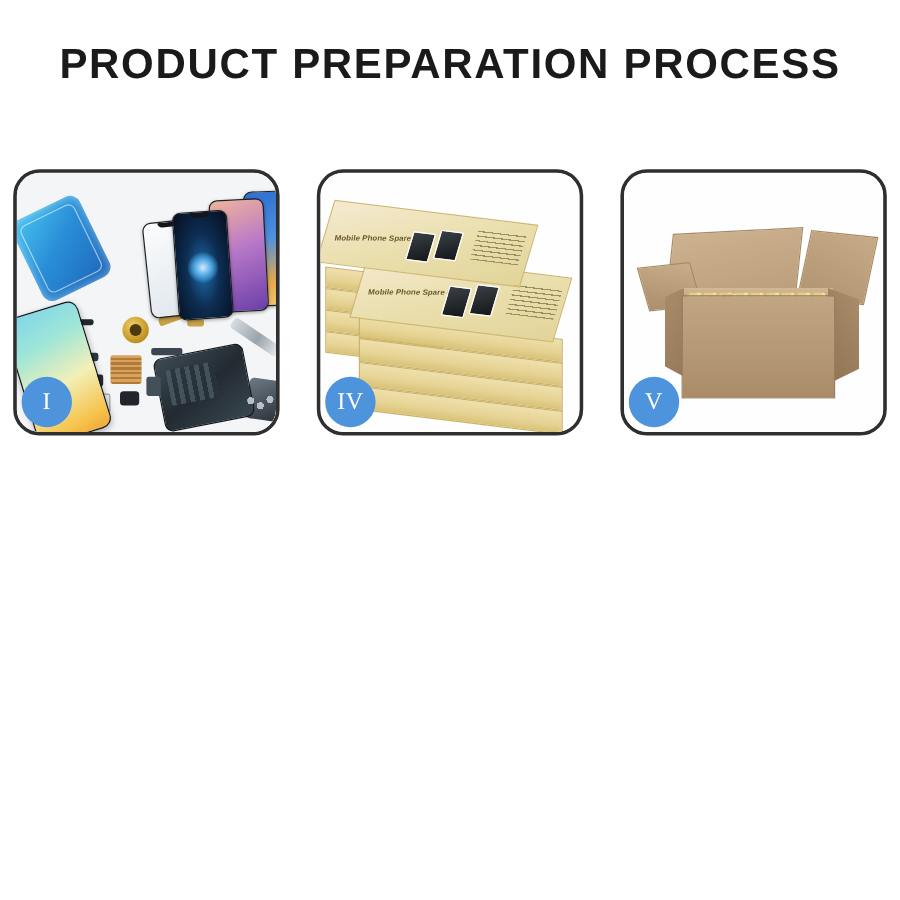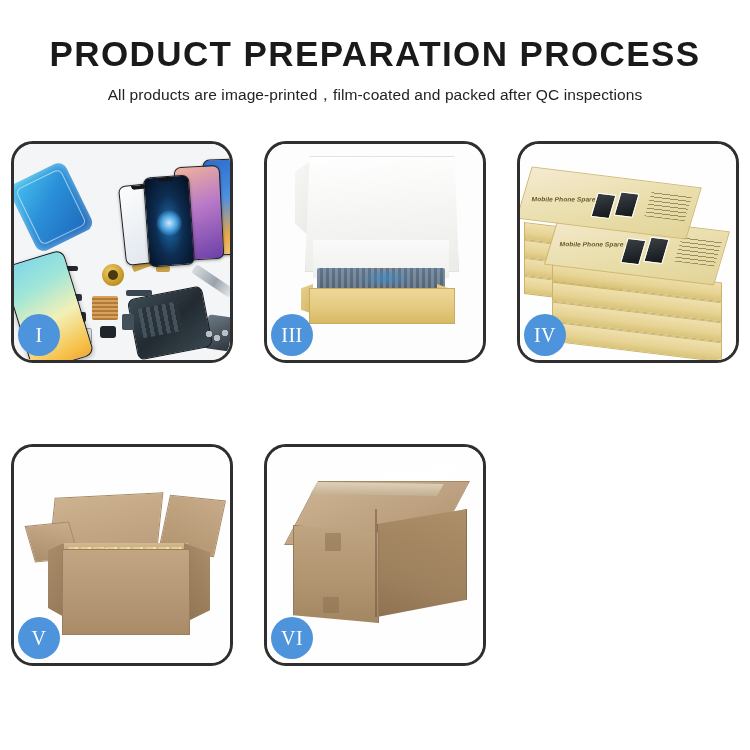--- a/index.html
+++ b/index.html
@@ -413,21 +413,20 @@
     transform:rotate(-10deg);
   }
 </style>
 </head>
 <body>
 
 <div class="page">
 
   <div class="header">
     <h1 class="title">PRODUCT PREPARATION PROCESS</h1>
-    <p class="subtitle">All products are image-printed，film-coated and packed after QC inspections</p>
   </div>
 
   <div class="grid">
 
     <div class="panel">
       <div class="stage">
         <div class="p1-bg"></div>
 
         <div class="adh">
           <div class="adh-in"></div>
@@ -462,35 +461,20 @@
         <div class="flex f5"></div>
         <div class="flex f6"></div>
         <div class="flex f7"></div>
         <div class="flex f8"></div>
         <div class="flex f9"></div>
       </div>
       <div class="badge">I</div>
     </div>
 
 
-    <div class="panel">
-      <div class="stage">
-        <div class="p3-bg"></div>
-        <div class="m-lid-flapL"></div>
-        <div class="m-lid-flapR"></div>
-        <div class="m-lid"></div>
-        <div class="m-inner"></div>
-        <div class="m-content"></div>
-        <div class="m-content-blue"></div>
-        <div class="m-base-l"></div>
-        <div class="m-base-r"></div>
-        <div class="m-base"></div>
-      </div>
-      <div class="badge">III</div>
-    </div>
 
     <div class="panel">
       <div class="stage">
         <div class="p4-bg"></div>
         <div class="stack">
 
           <div class="sbox" style="left:0px;   top:60px;  width:96px;  height:16px; transform:skewY(7deg);"></div>
           <div class="sbox" style="left:0px;   top:78px;  width:96px;  height:16px; transform:skewY(7deg);"></div>
           <div class="sbox" style="left:0px;   top:96px;  width:96px;  height:16px; transform:skewY(7deg);"></div>
           <div class="sbox" style="left:0px;   top:114px; width:96px;  height:16px; transform:skewY(7deg);"></div>
@@ -528,29 +512,15 @@
         <div class="c-openrim"></div>
         <div class="c-fill"></div>
         <div class="c-fill2"></div>
         <div class="c-left"></div>
         <div class="c-right"></div>
         <div class="c-body"></div>
       </div>
       <div class="badge">V</div>
     </div>
 
-    <div class="panel">
-      <div class="stage">
-        <div class="p6-bg"></div>
-        <div class="s-sheen"></div>
-        <div class="s-top"></div>
-        <div class="s-tape"></div>
-        <div class="s-right"></div>
-        <div class="s-front"></div>
-        <div class="s-seam"></div>
-        <div class="s-tab1"></div>
-        <div class="s-tab2"></div>
-      </div>
-      <div class="badge">VI</div>
-    </div>
 
   </div>
 </div>
 
 </body></html>

